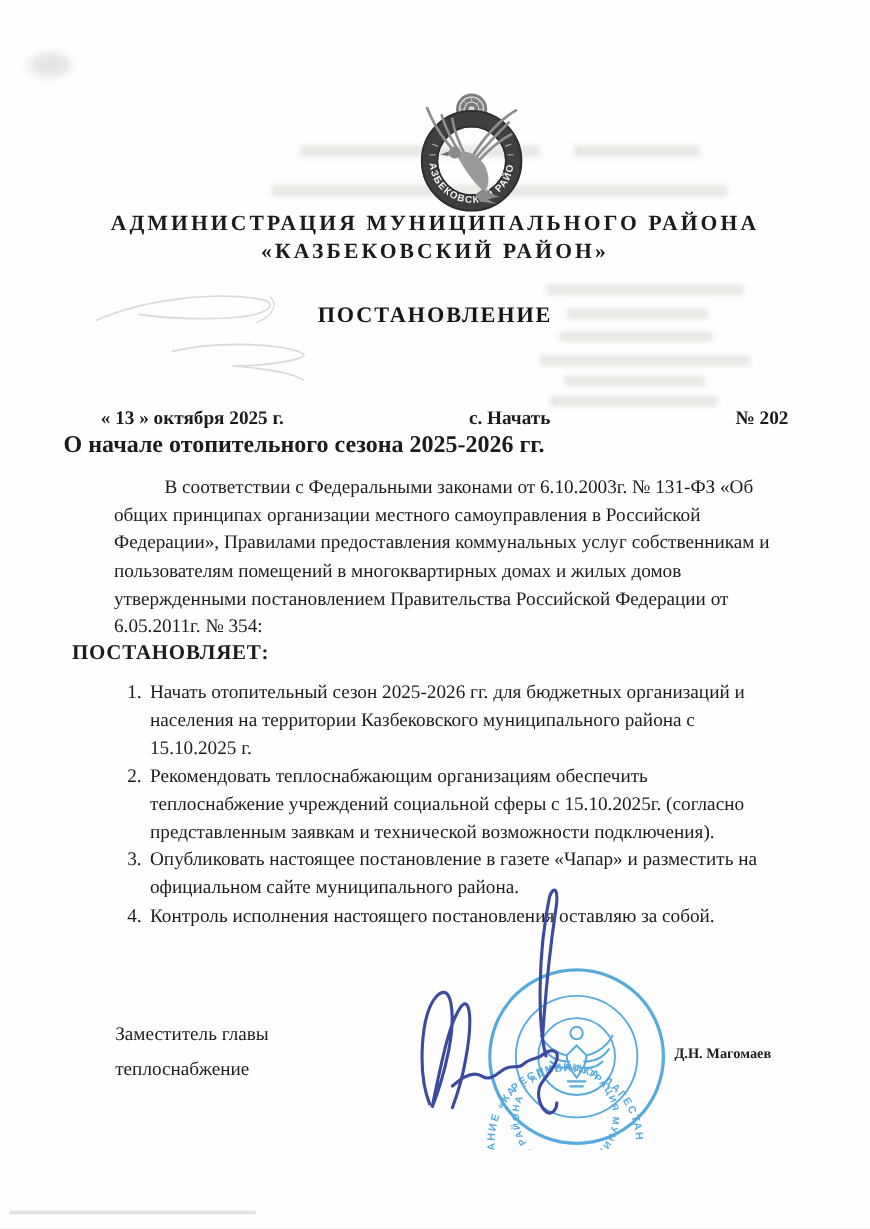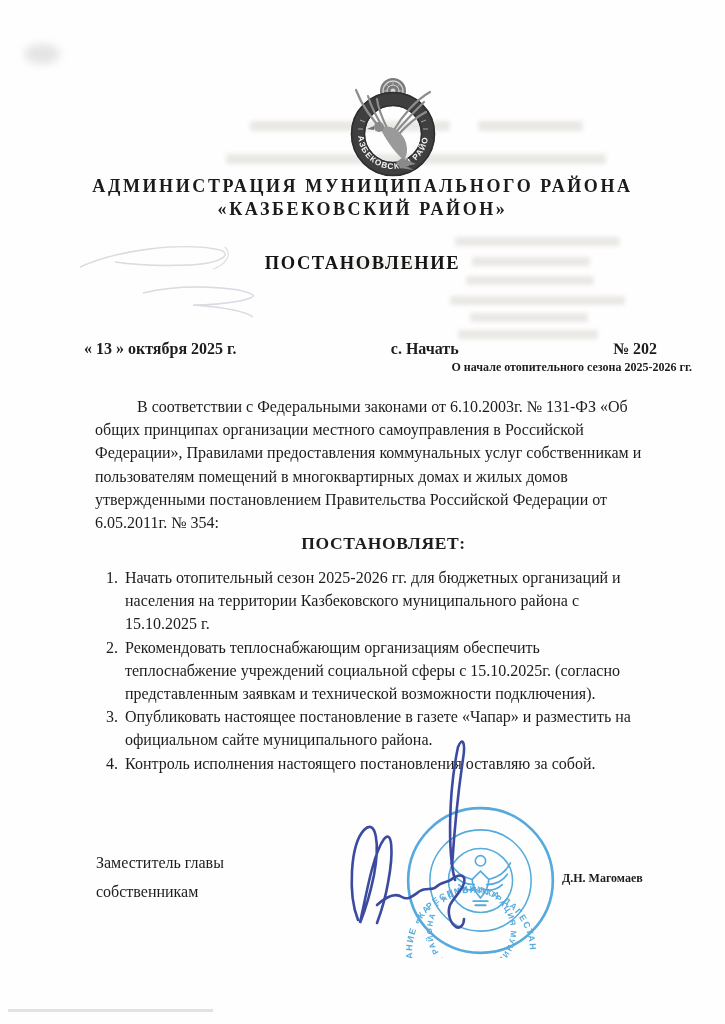--- a/index.html
+++ b/index.html
@@ -22,31 +22,31 @@
     left:40px;width:645px;top:253px;
     font-size:18.5px;font-weight:bold;letter-spacing:1.6px;
     text-align:center;color:#151515;
   }
   .date-row{
     left:84px;width:573px;top:322px;
     display:flex;justify-content:space-between;align-items:baseline;
     font-size:16px;font-weight:bold;margin-top:18px;
   }
   .subject{
-    left:77px;width:615px;top:360px;
-    font-size:12px;font-weight:bold;text-align:right;
+    left:53px;width:615px;top:360px;
+    font-size:20px;font-weight:bold;text-align:left;
   }
   .preamble{
     left:75px;width:600px;top:395px;
     font-size:16px;line-height:23.2px;
     text-indent:42px;white-space:pre-line;margin-left:20px;
   }
   .resolves{
-    left:76px;width:615px;top:533px;
-    font-size:17.5px;font-weight:bold;letter-spacing:0.6px;text-align:center;
+    left:60px;width:615px;top:533px;
+    font-size:17.5px;font-weight:bold;letter-spacing:0.6px;text-align:left;
   }
   ol.res-list{
     left:75px;width:620px;top:566px;
     margin:0;padding-left:47px;
     font-size:16px;line-height:23.2px;
   }
   ol.res-list li{padding-left:3px;white-space:pre-line;}
   .sign-pos{
     left:96px;top:848px;
     font-size:16px;font-weight:normal;line-height:29px;
@@ -170,21 +170,21 @@
     <li>Рекомендовать теплоснабжающим организациям обеспечить
 теплоснабжение учреждений социальной сферы с 15.10.2025г. (согласно
 представленным заявкам и технической возможности подключения).</li>
     <li>Опубликовать настоящее постановление в газете «Чапар» и разместить на
 официальном сайте муниципального района.</li>
     <li>Контроль исполнения настоящего постановления оставляю за собой.</li>
   </ol>
 
   <div class="abs sign-pos">
     <div>Заместитель главы</div>
-    <div>собственникам</div>
+    <div>теплоснабжение</div>
   </div>
 
   <div class="abs sign-name">Д.Н. Магомаев</div>
 
   <svg class="abs" style="left:403px;top:803px;" width="155" height="155" viewBox="0 0 150 150" opacity="0.88">
     <defs>
       <path id="stampOuter" d="M 25.6,103.5 A 57,57 0 1 1 25.5,103.6"></path>
       <path id="stampInner" d="M 39.4,96.5 A 38,38 0 1 1 39.3,96.6"></path>
     </defs>
     <g stroke="#3f9fd8" fill="none">

